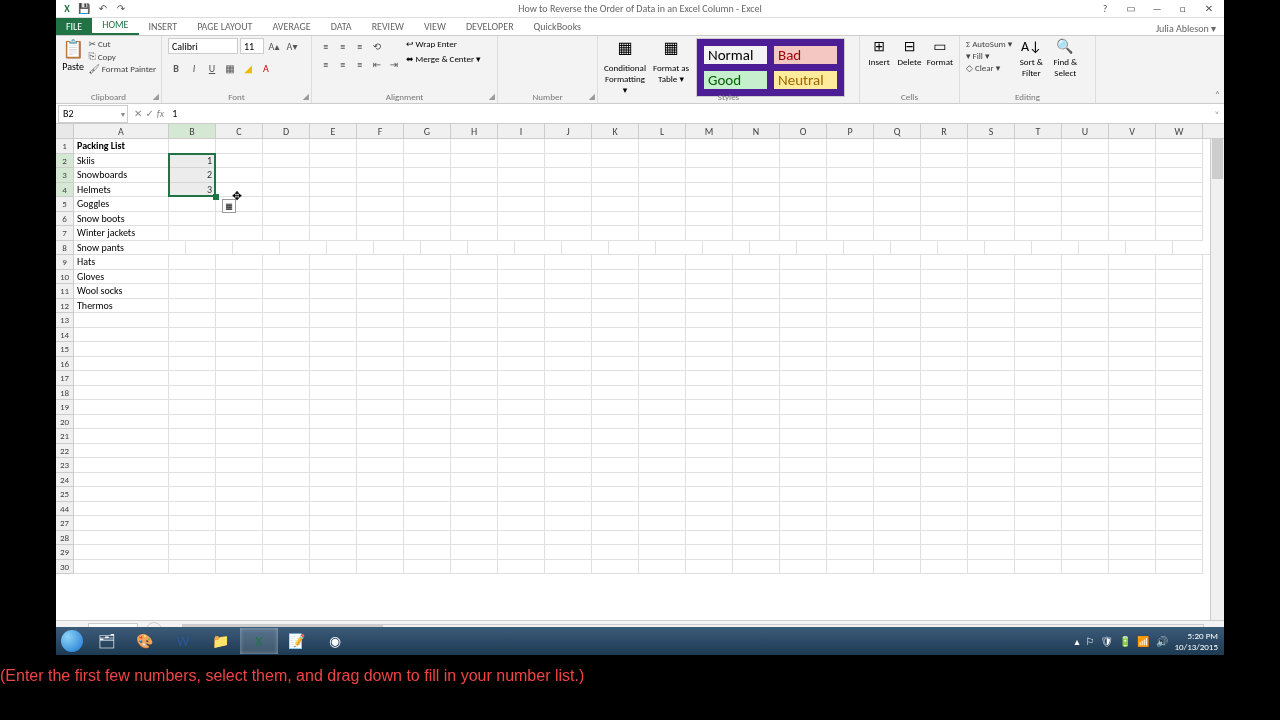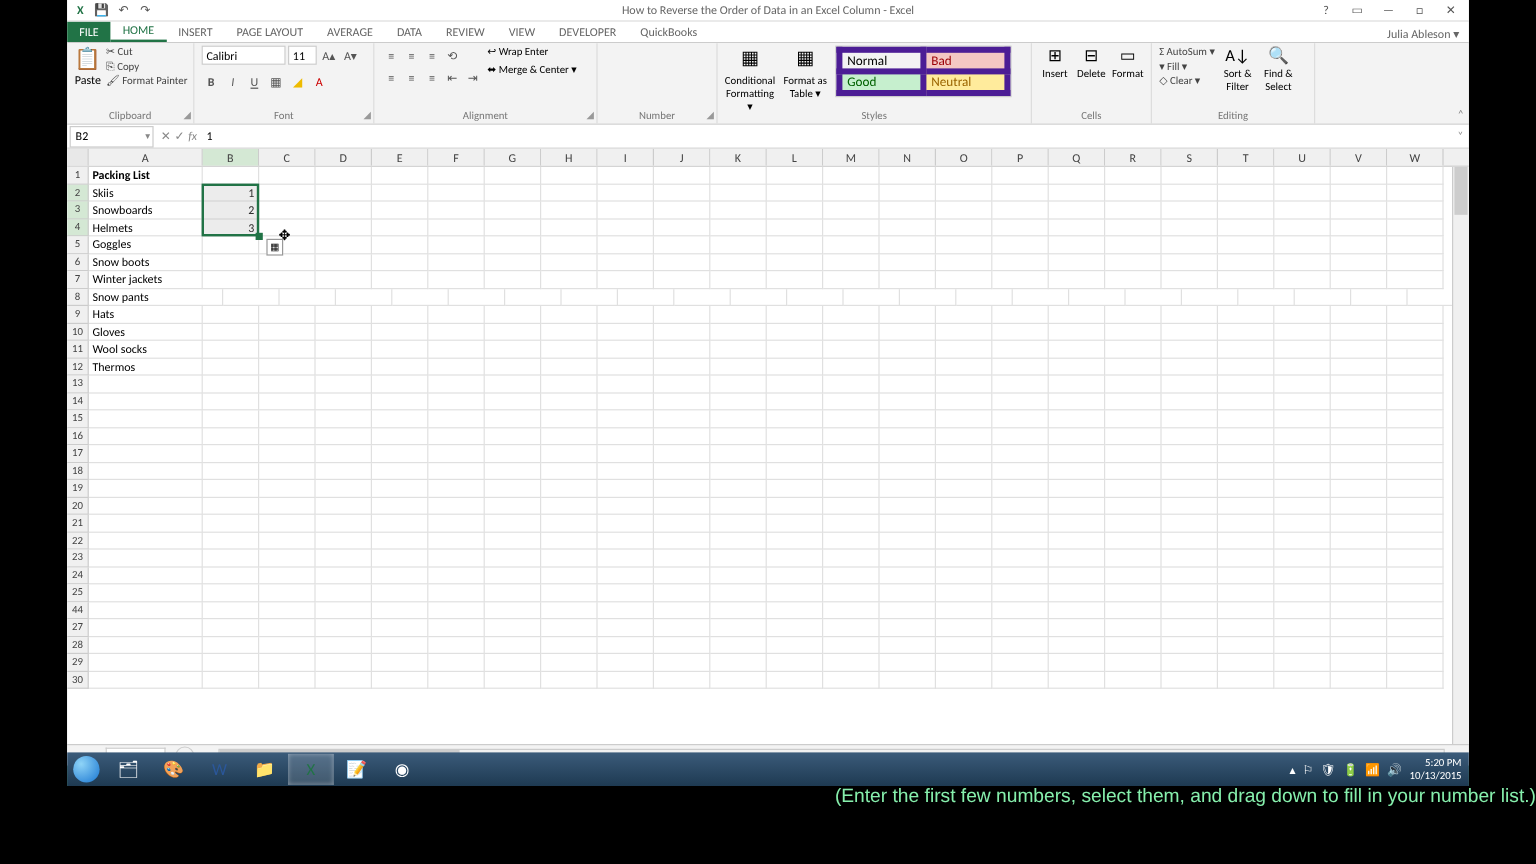--- a/index.html
+++ b/index.html
@@ -45,21 +45,21 @@
 .align-row{display:flex;gap:1px;}
 
 
 .num-drop{width:80px;height:16px;border:1px solid #ccc;background:#fff;font-size:10px;padding:0 3px;display:flex;align-items:center;}
 
 
 .style-big{width:42px;text-align:center;font-size:9px;}
 .style-big .icon{font-size:16px;display:block;height:24px;}
 .cell-styles{border:1px solid #ccc;}
 .cell-styles table{border-collapse:collapse;}
-.cell-styles td{width:70px;height:18px;font-size:11px;padding:0 4px;border:5px solid #4c1d95;}
+.cell-styles td{width:70px;height:18px;font-size:15px;padding:0 4px;border:7px solid #4c1d95;}
 
 
 .cells-btn{width:30px;text-align:center;font-size:9px;}
 .cells-btn .icon{font-size:14px;display:block;height:18px;}
 .edit-row{display:flex;align-items:center;gap:2px;font-size:9px;color:#444;white-space:nowrap;}
 .edit-col{display:flex;flex-direction:column;gap:1px;}
 
 
 .formula-bar{height:20px;border-bottom:1px solid #ccc;display:flex;align-items:center;background:#fff;}
 .namebox{width:70px;height:18px;border:1px solid #ccc;margin:0 2px;font-size:10px;padding:0 4px;display:flex;align-items:center;position:relative;}
@@ -108,21 +108,21 @@
 
 .taskbar{position:absolute;left:56px;bottom:65px;width:1168px;height:28px;background:linear-gradient(#3b5b7a,#1e3a52);display:flex;align-items:center;}
 .start-orb{width:32px;height:28px;display:flex;align-items:center;justify-content:center;}
 .start-orb .orb{width:22px;height:22px;border-radius:50%;background:radial-gradient(circle at 30% 30%,#8fd4f7,#1976d2);}
 .task-icon{width:38px;height:26px;display:flex;align-items:center;justify-content:center;color:#fff;font-size:14px;}
 .task-icon.active{background:rgba(255,255,255,0.15);box-shadow:inset 0 0 4px rgba(255,255,255,0.4);}
 .tray{margin-left:auto;display:flex;gap:6px;align-items:center;color:#fff;font-size:10px;padding-right:6px;}
 .tray-time{text-align:right;line-height:11px;font-size:9px;}
 
 
-.caption{position:absolute;left:0;right:0;bottom:47px;text-align:right;color:#86efac;font-size:16px;font-family:Arial;}
+.caption{position:absolute;left:0;right:0;bottom:35px;text-align:left;color:#ef4444;font-size:16px;font-family:Arial;}
 </style>
 </head>
 <body>
 
 <div class="app-window">
 
   <div class="titlebar">
     <div class="qat">
       <span class="qat-btn" style="color:#217346;font-weight:bold;">X</span>
       <span class="qat-btn">💾</span>

